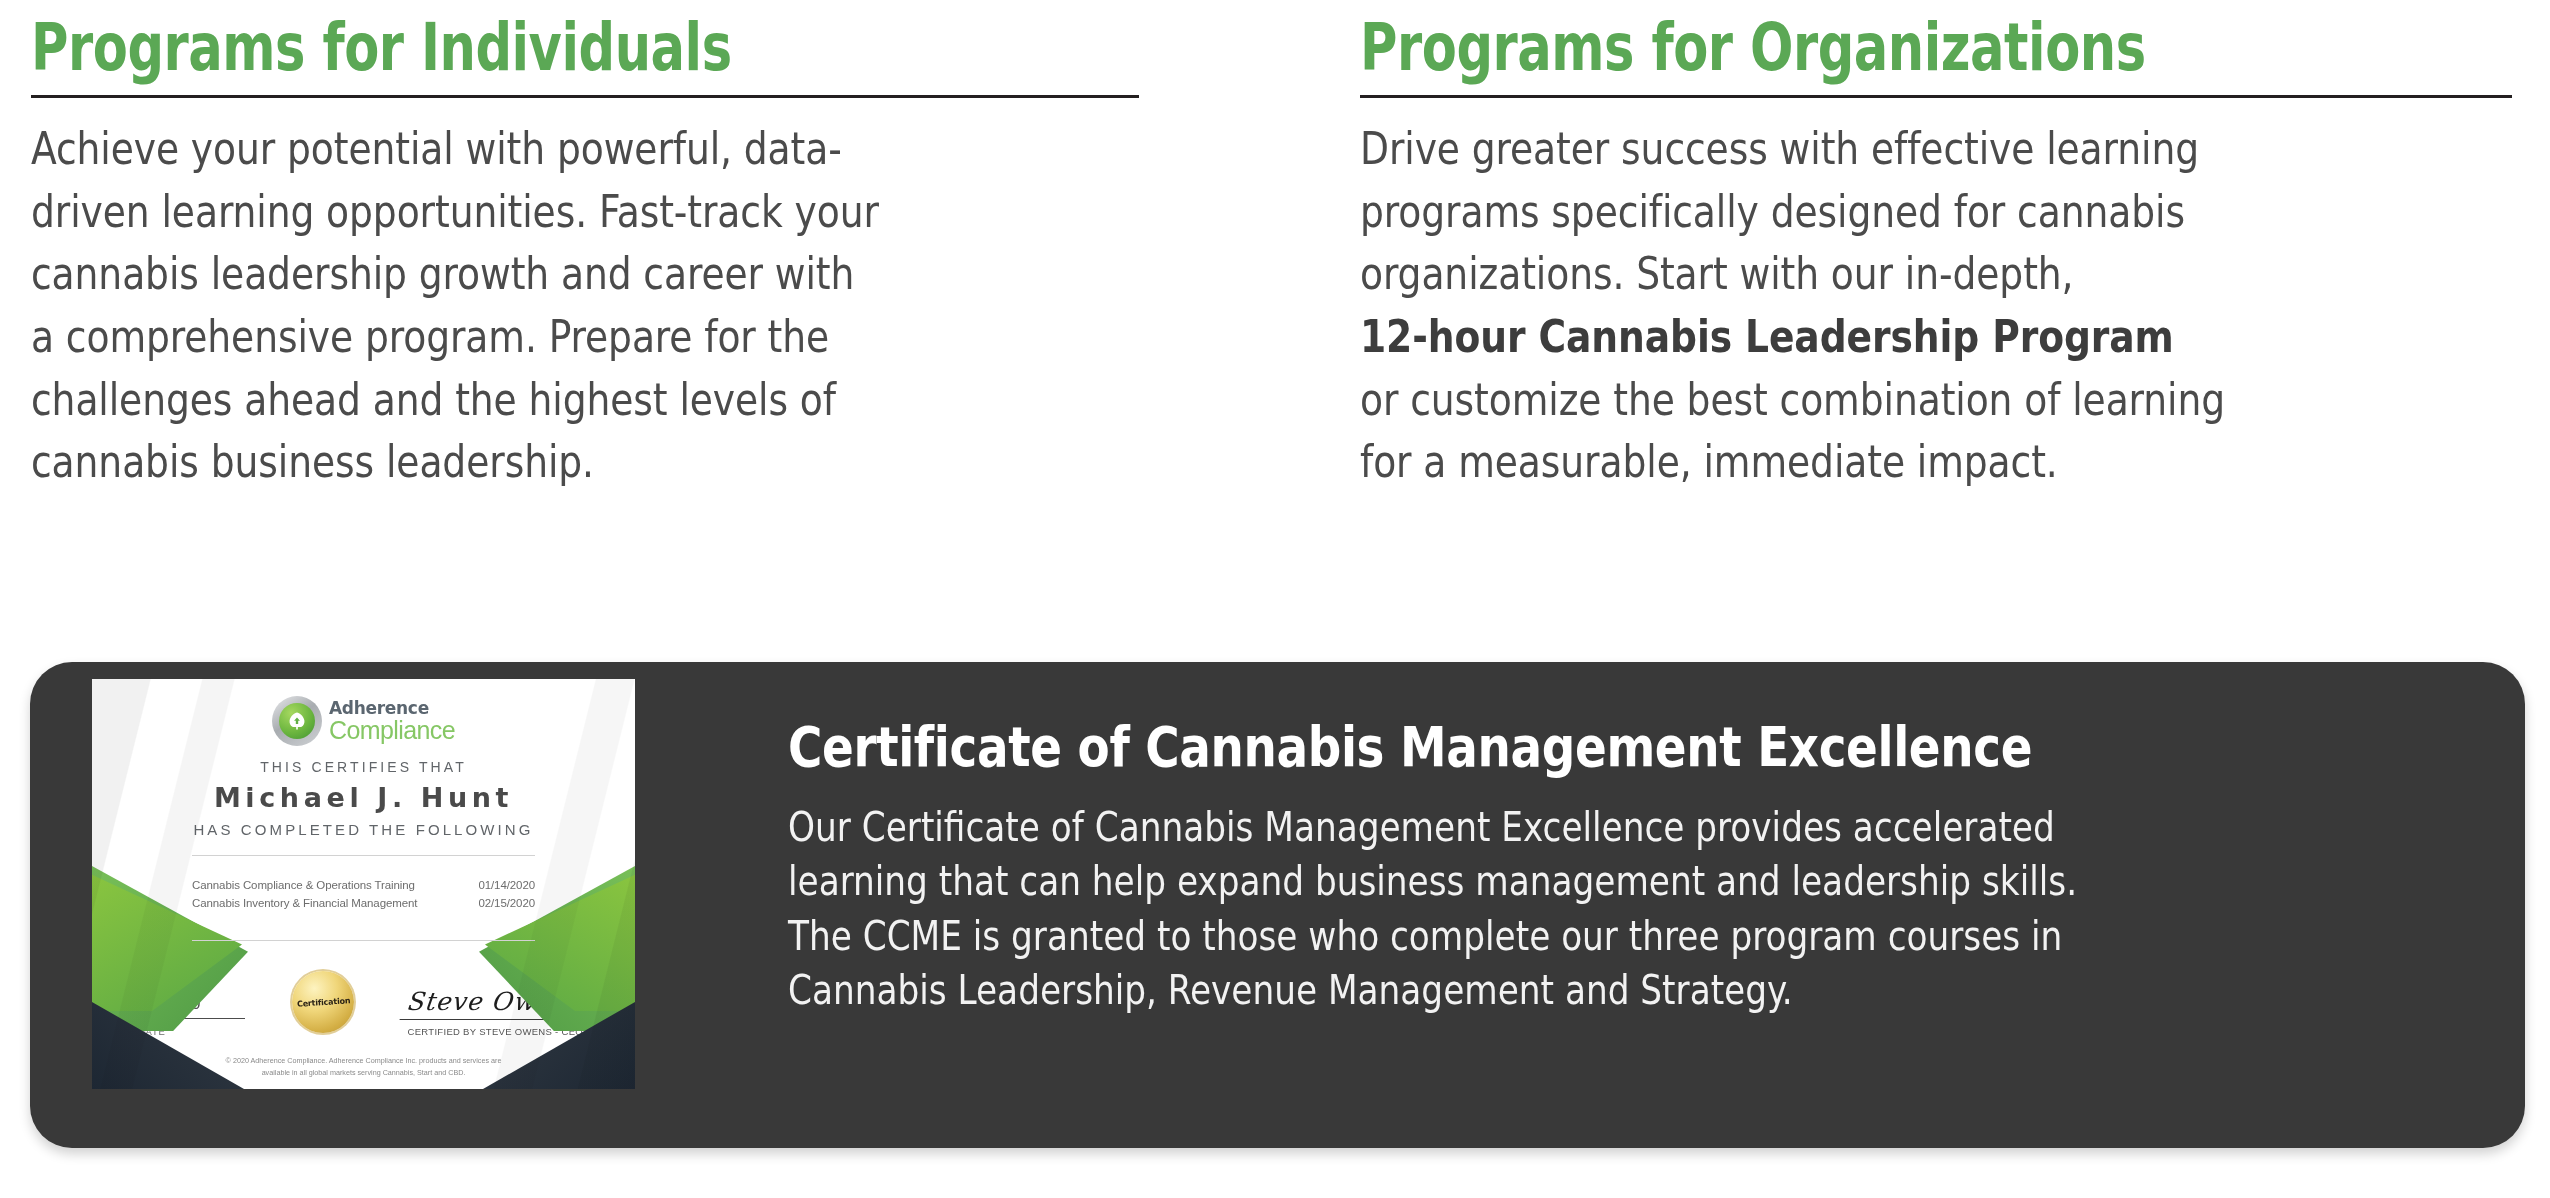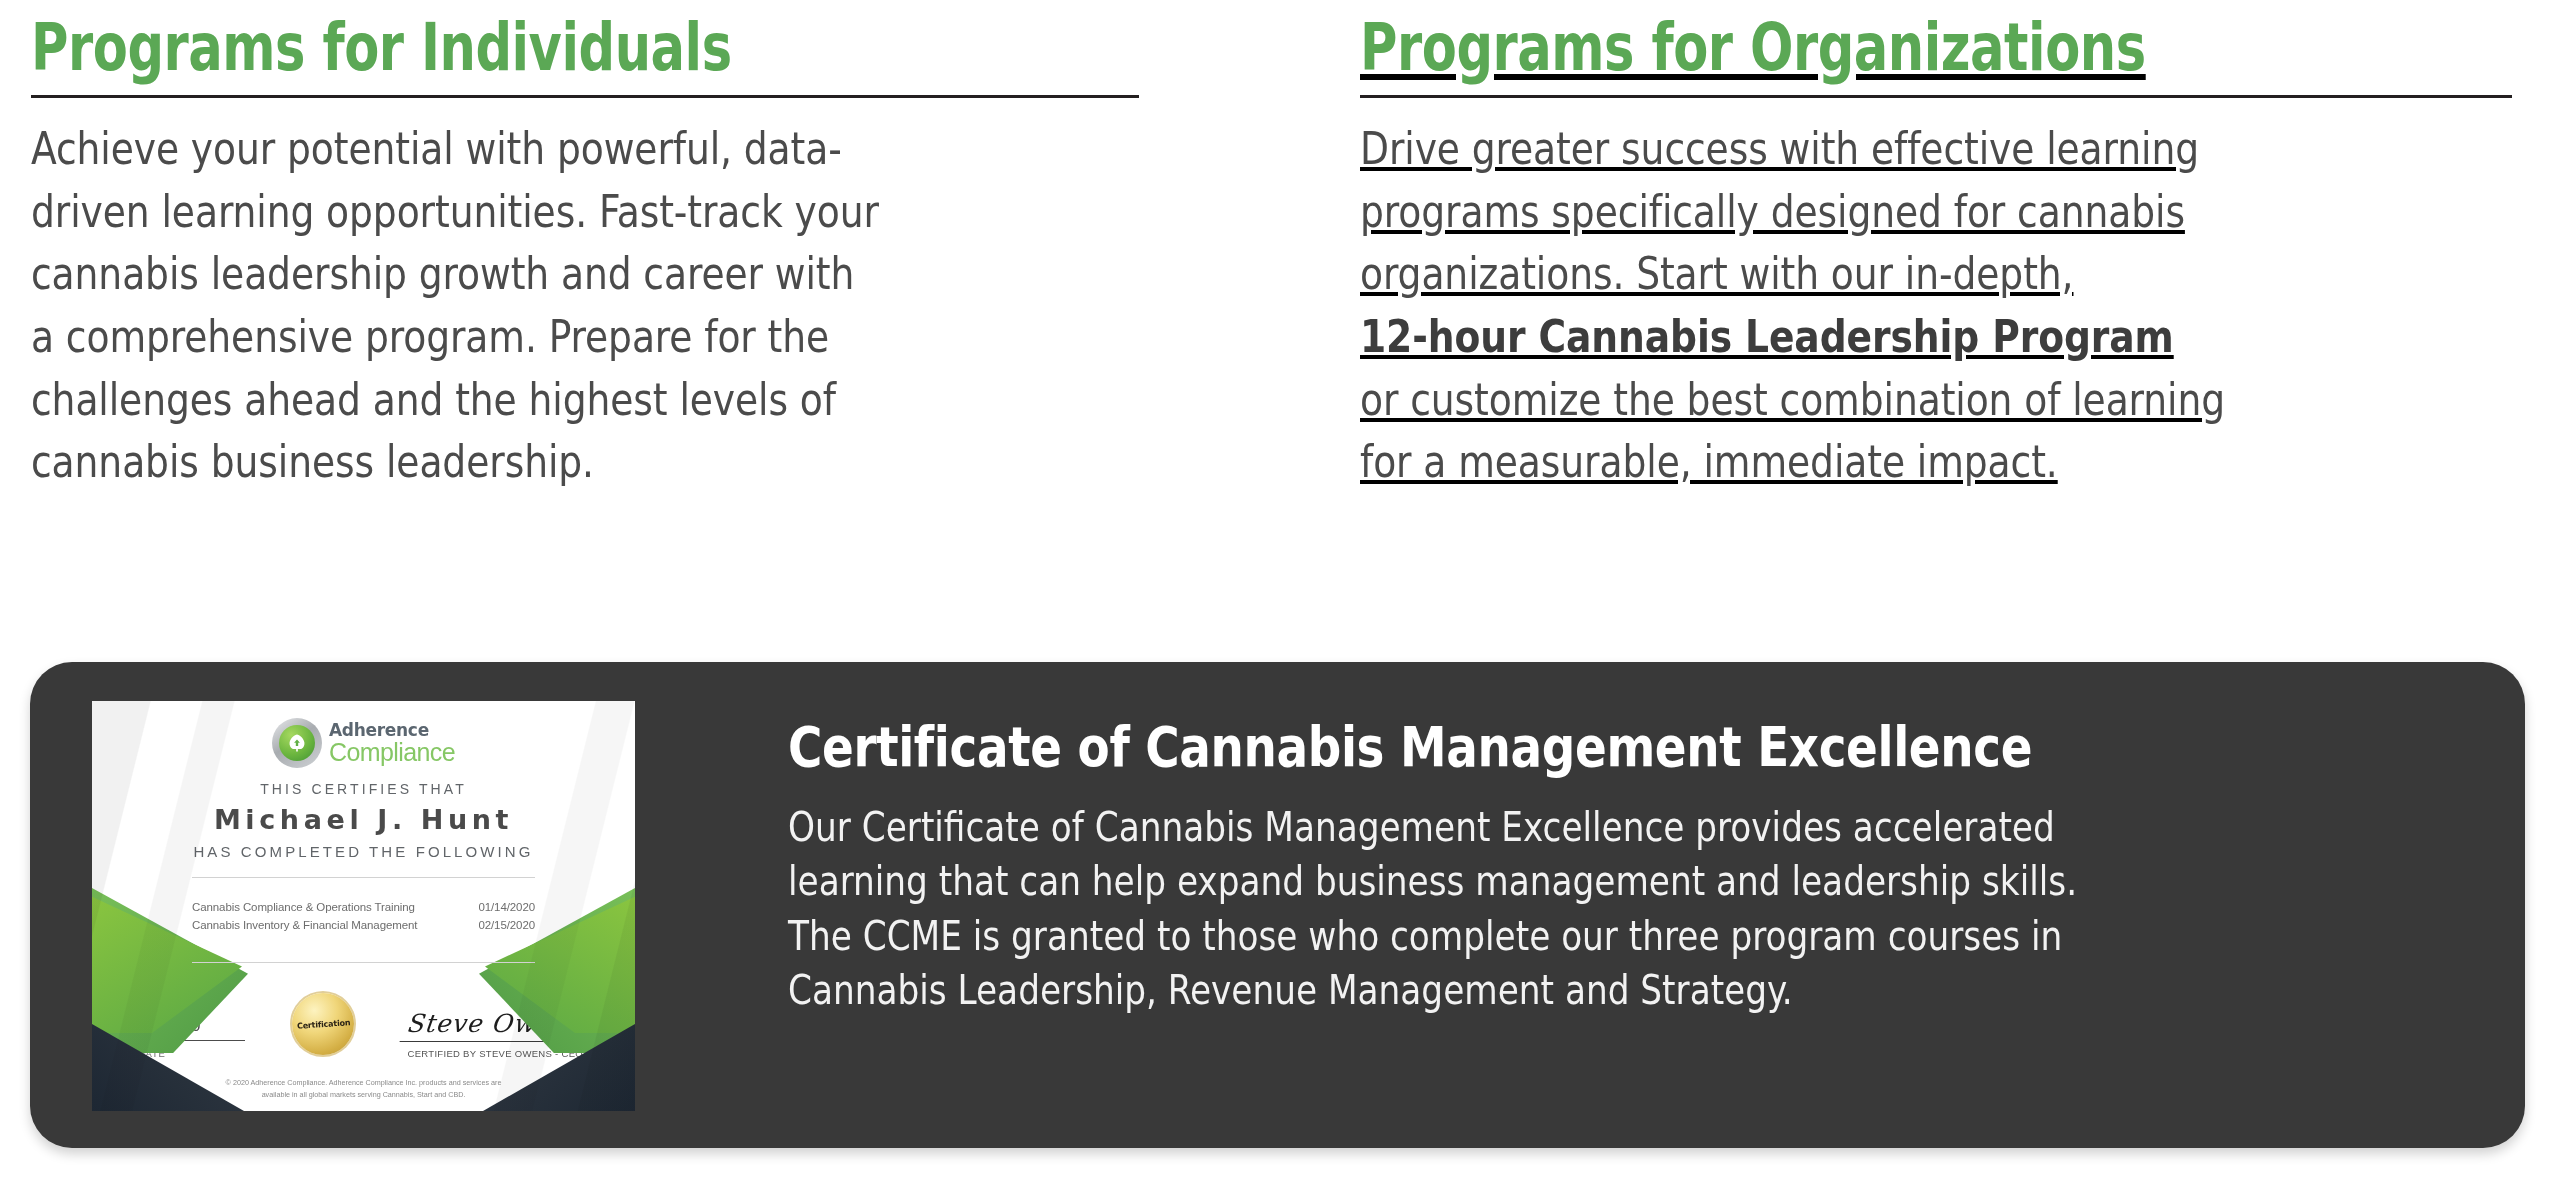--- a/index.html
+++ b/index.html
@@ -26,21 +26,21 @@
     left: 0; top: 0;
     width: 2550px;
     height: 620px;
   }
 
   .col {
     position: absolute;
     top: 14px;
   }
   .col.left  { left: 25px;   width: 1110px; margin-left: 6px; }
-  .col.right { left: 1360px; width: 1155px; text-decoration: underline; }
+  .col.right { left: 1360px; width: 1155px; }
 
   .col-heading {
     font-family: "DejaVu Sans Condensed", "Liberation Sans Narrow", "Liberation Sans", sans-serif;
     font-weight: 700;
     font-size: 66px;
     line-height: 1.02;
     letter-spacing: -0.5px;
     color: #5ba855;
     white-space: nowrap;
     transform: scaleX(0.86);
@@ -82,21 +82,21 @@
     background: #393939;
     border-radius: 42px;
     box-shadow: 0 6px 12px rgba(0,0,0,0.18);
     overflow: hidden;
   }
 
   
   .cert-image {
     position: absolute;
     left: 62px;
-    top: 39px;
+    top: 17px;
     width: 543px;
     height: 410px;
     background: #ffffff;
     overflow: hidden;
     padding-left: 45px;
   }
 
   
   .sheen {
     position: absolute; inset: 0;

